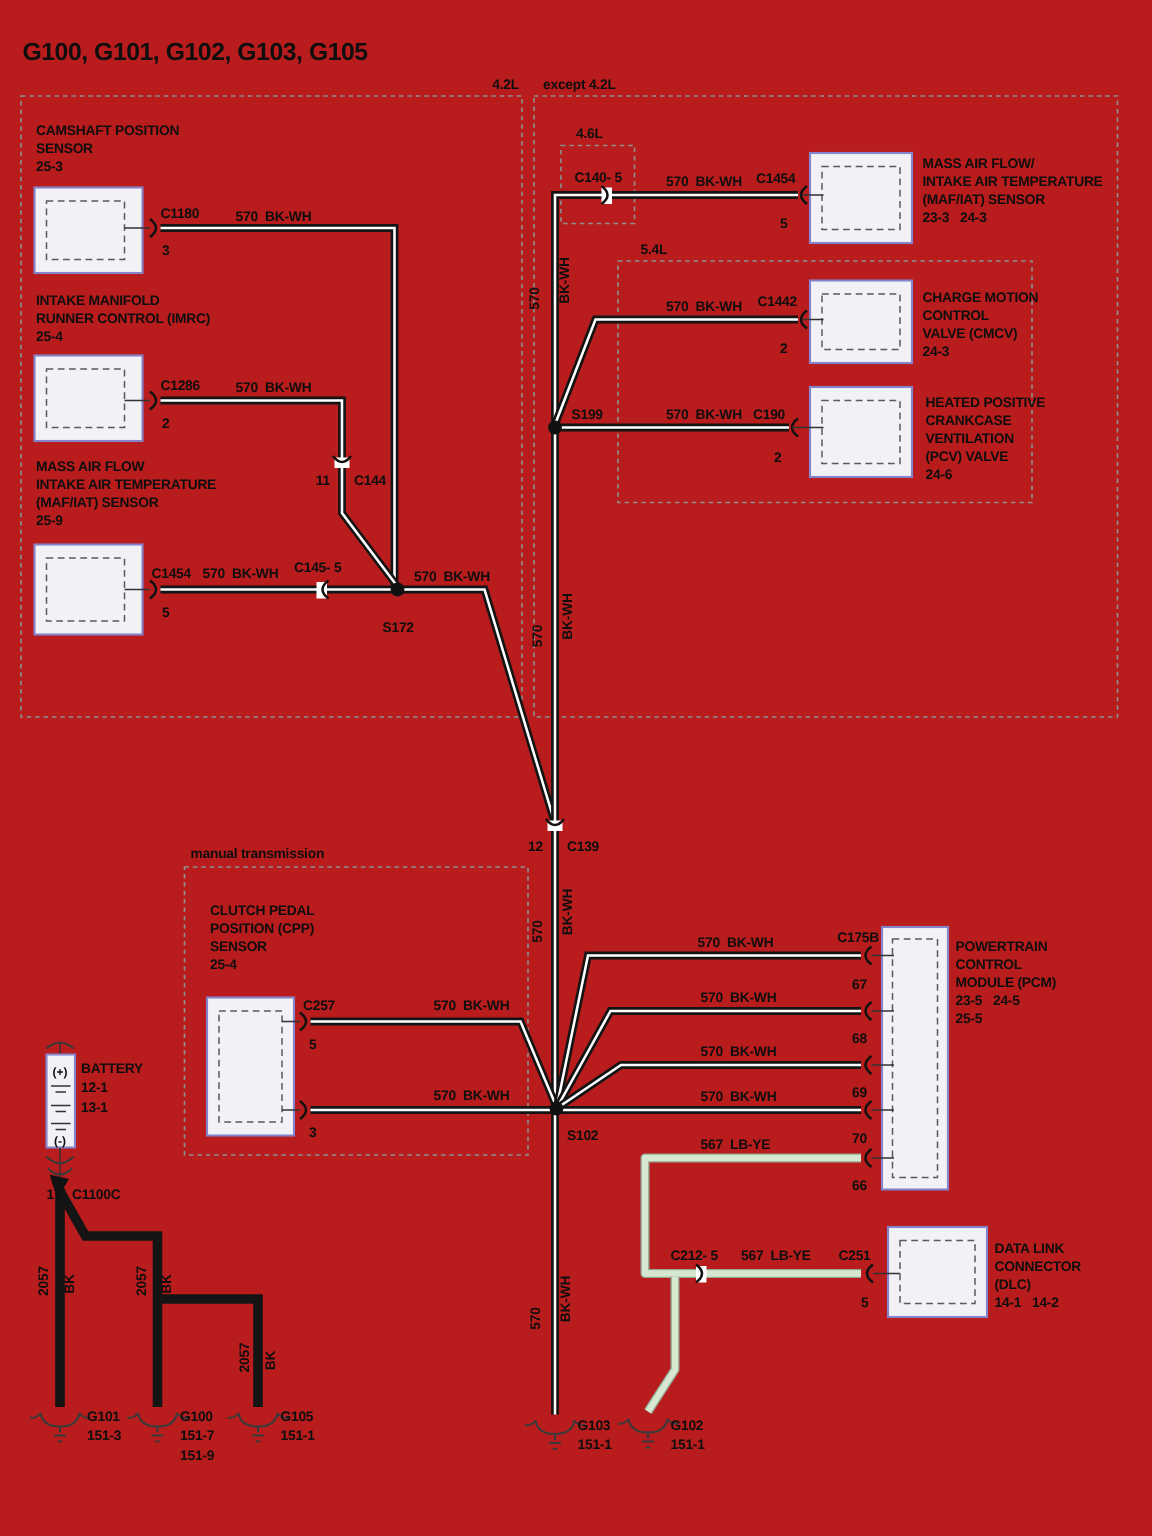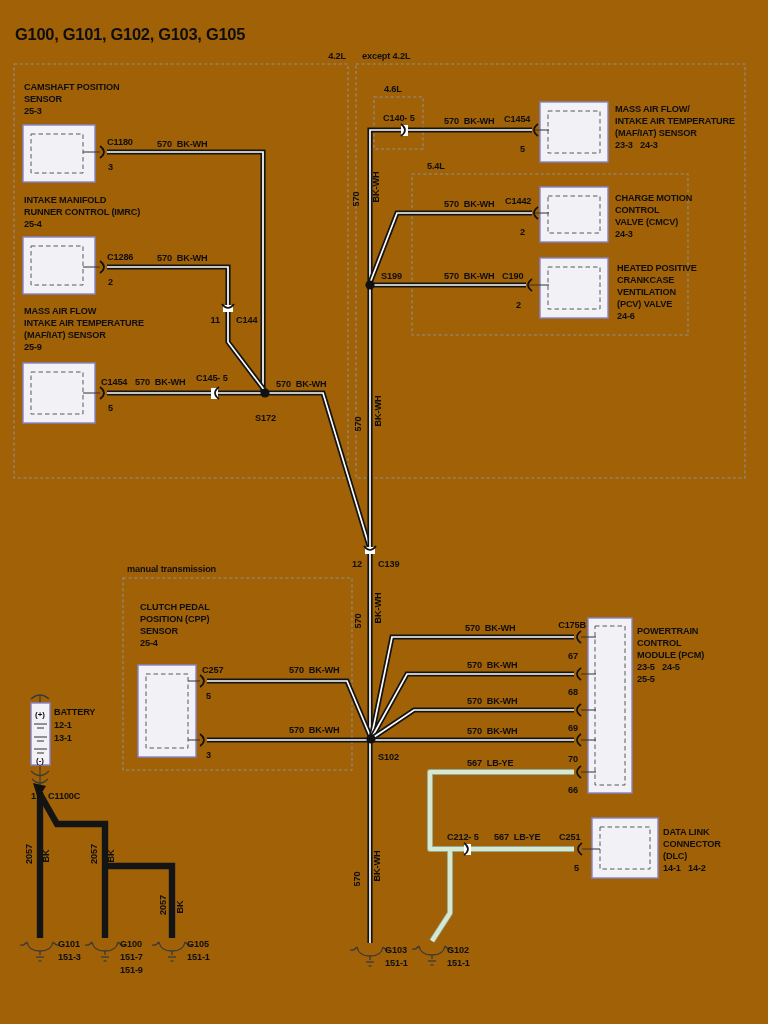--- a/index.html
+++ b/index.html
@@ -1,16 +1,16 @@
 <!DOCTYPE html>
 <html><head>
 <meta charset="utf-8">
 <style>
   html,body{margin:0;padding:0;background:#ffffff;}
-  .stage{position:relative;width:768px;height:1024px;background:#a16207;overflow:hidden;}
+  .stage{position:relative;width:768px;height:1024px;background:#b91c1c;overflow:hidden;}
   svg text{font-family:"Liberation Sans",sans-serif;font-weight:bold;fill:#0e0e0e;white-space:pre;}
   .title{font-size:16.5px;letter-spacing:-0.3px;}
   .t9{font-size:9.2px;letter-spacing:-0.15px;}
   .t8{font-size:8px;}
   .dash{fill:none;stroke:#8f8f8f;stroke-width:1.1;stroke-dasharray:3 2.6;}
   .cbox{fill:#f1f1f6;stroke:#8484cc;stroke-width:1.4;}
   .cdash{fill:none;stroke:#5a5a5a;stroke-width:1;stroke-dasharray:4.5 3;}
   .wb{fill:none;stroke:#141414;stroke-width:5.2;}
   .ww{fill:none;stroke:#ffffff;stroke-width:1.7;}
   .thick{fill:none;stroke:#141414;stroke-width:6.4;}

